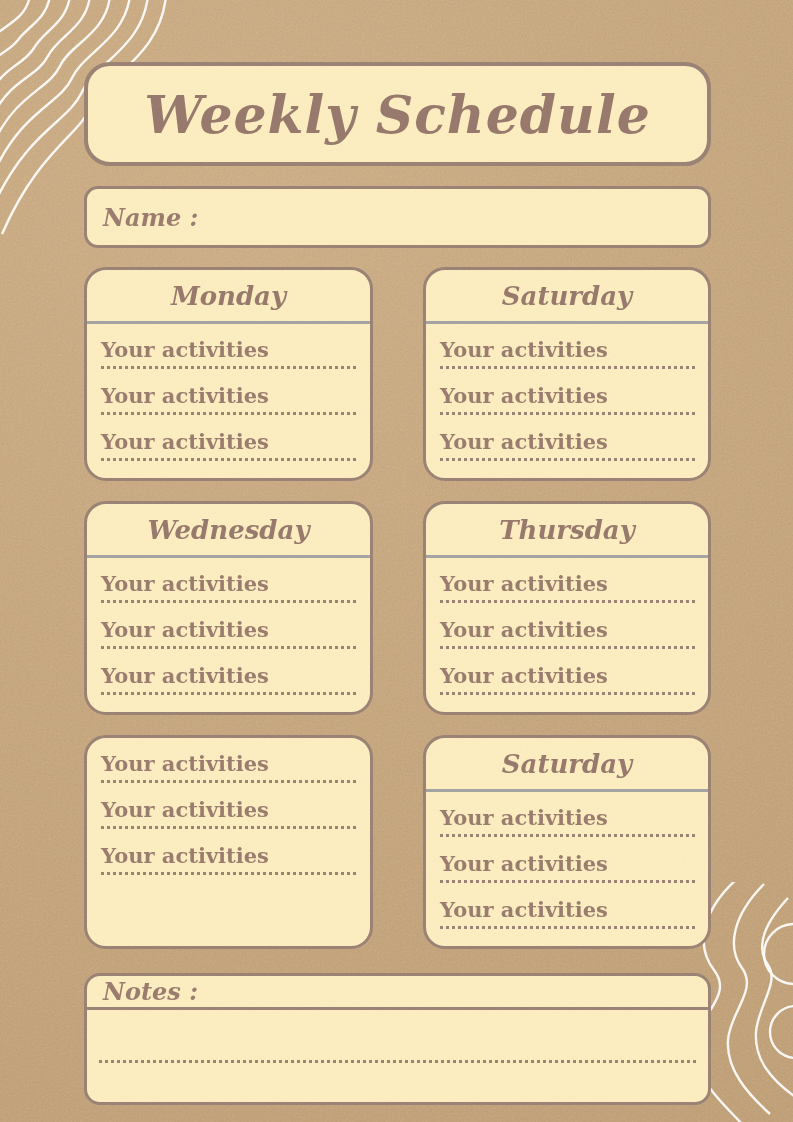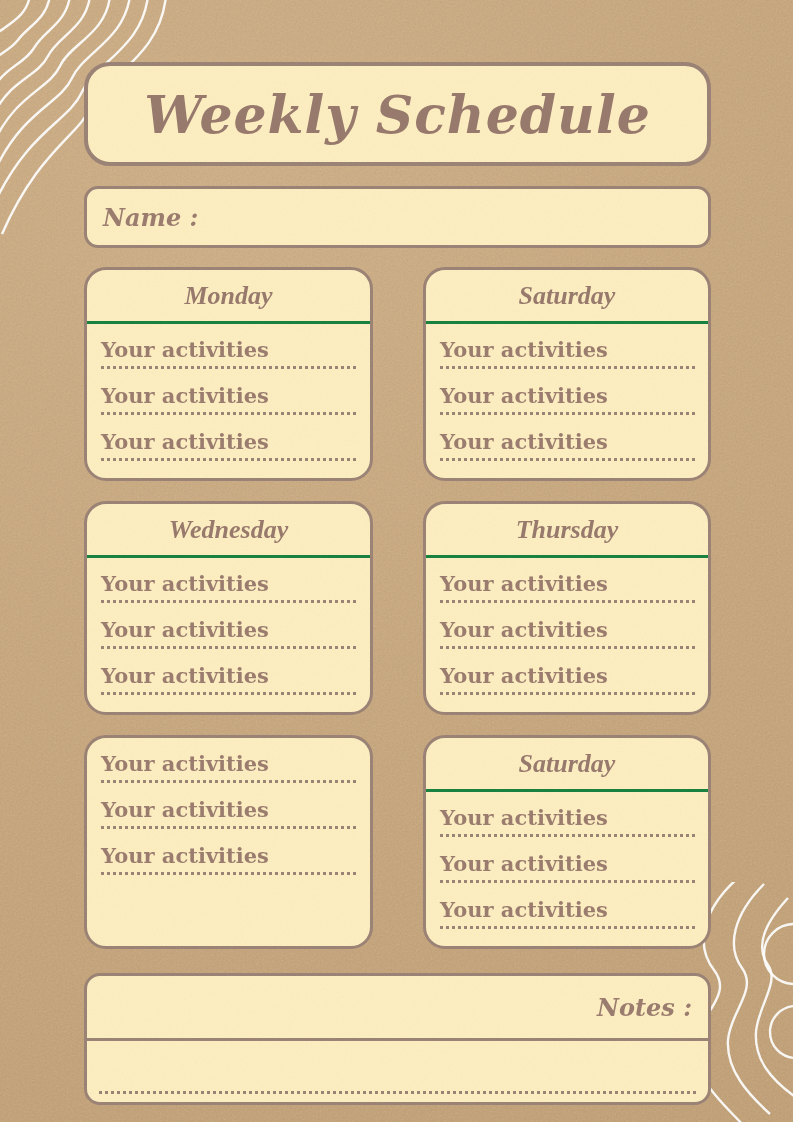--- a/index.html
+++ b/index.html
@@ -57,45 +57,44 @@
     display:grid;
     grid-template-columns:289px 288px;
     column-gap:50px;
     row-gap:20px;
     margin-bottom:24px;
   }
 
   .day-card { height:214px; border-radius:22px; overflow:hidden; }
   .day-header {
     height:54px;
-    border-bottom:3px solid #15803d;
-    display:flex; align-items:center; justify-content:center;font-family:Liberation Serif, serif;
+    border-bottom:3px solid #a3a3a3;
+    display:flex; align-items:center; justify-content:center;
   }
   .day-header span {
     font-size:26px; font-weight:bold; font-style:italic; color:#97786b;
   }
   .day-body { padding:12px 12px 0 14px; }
   .activity { margin-bottom:13px; }
   .activity-label {
     display:block;
     font-size:21px; font-weight:bold; 
     line-height:27px; color:#9a7b6d;
   }
   .dots {
     height:3px; margin-top:3px;
     background-image:repeating-linear-gradient(to right, #9a8174 0 3px, transparent 3px 6px);
   }
 
   .notes-box { height:132px; border-radius:16px; overflow:hidden; }
   .notes-header {
-    height:65px;
+    height:34px;
     border-bottom:3px solid #9a8174;
     display:flex; align-items:center;
     padding:4px 16px;
-    justify-content:flex-end;
   }
   .notes-body { position:relative; height:79px; }
   .notes-body .dots { position:absolute; left:12px; right:12px; bottom:26px; margin-top:0; }
 </style>
 </head>
 <body>
 
 <div class="page">
 
   <svg class="texture-layer texture-bg" width="793" height="1122">

